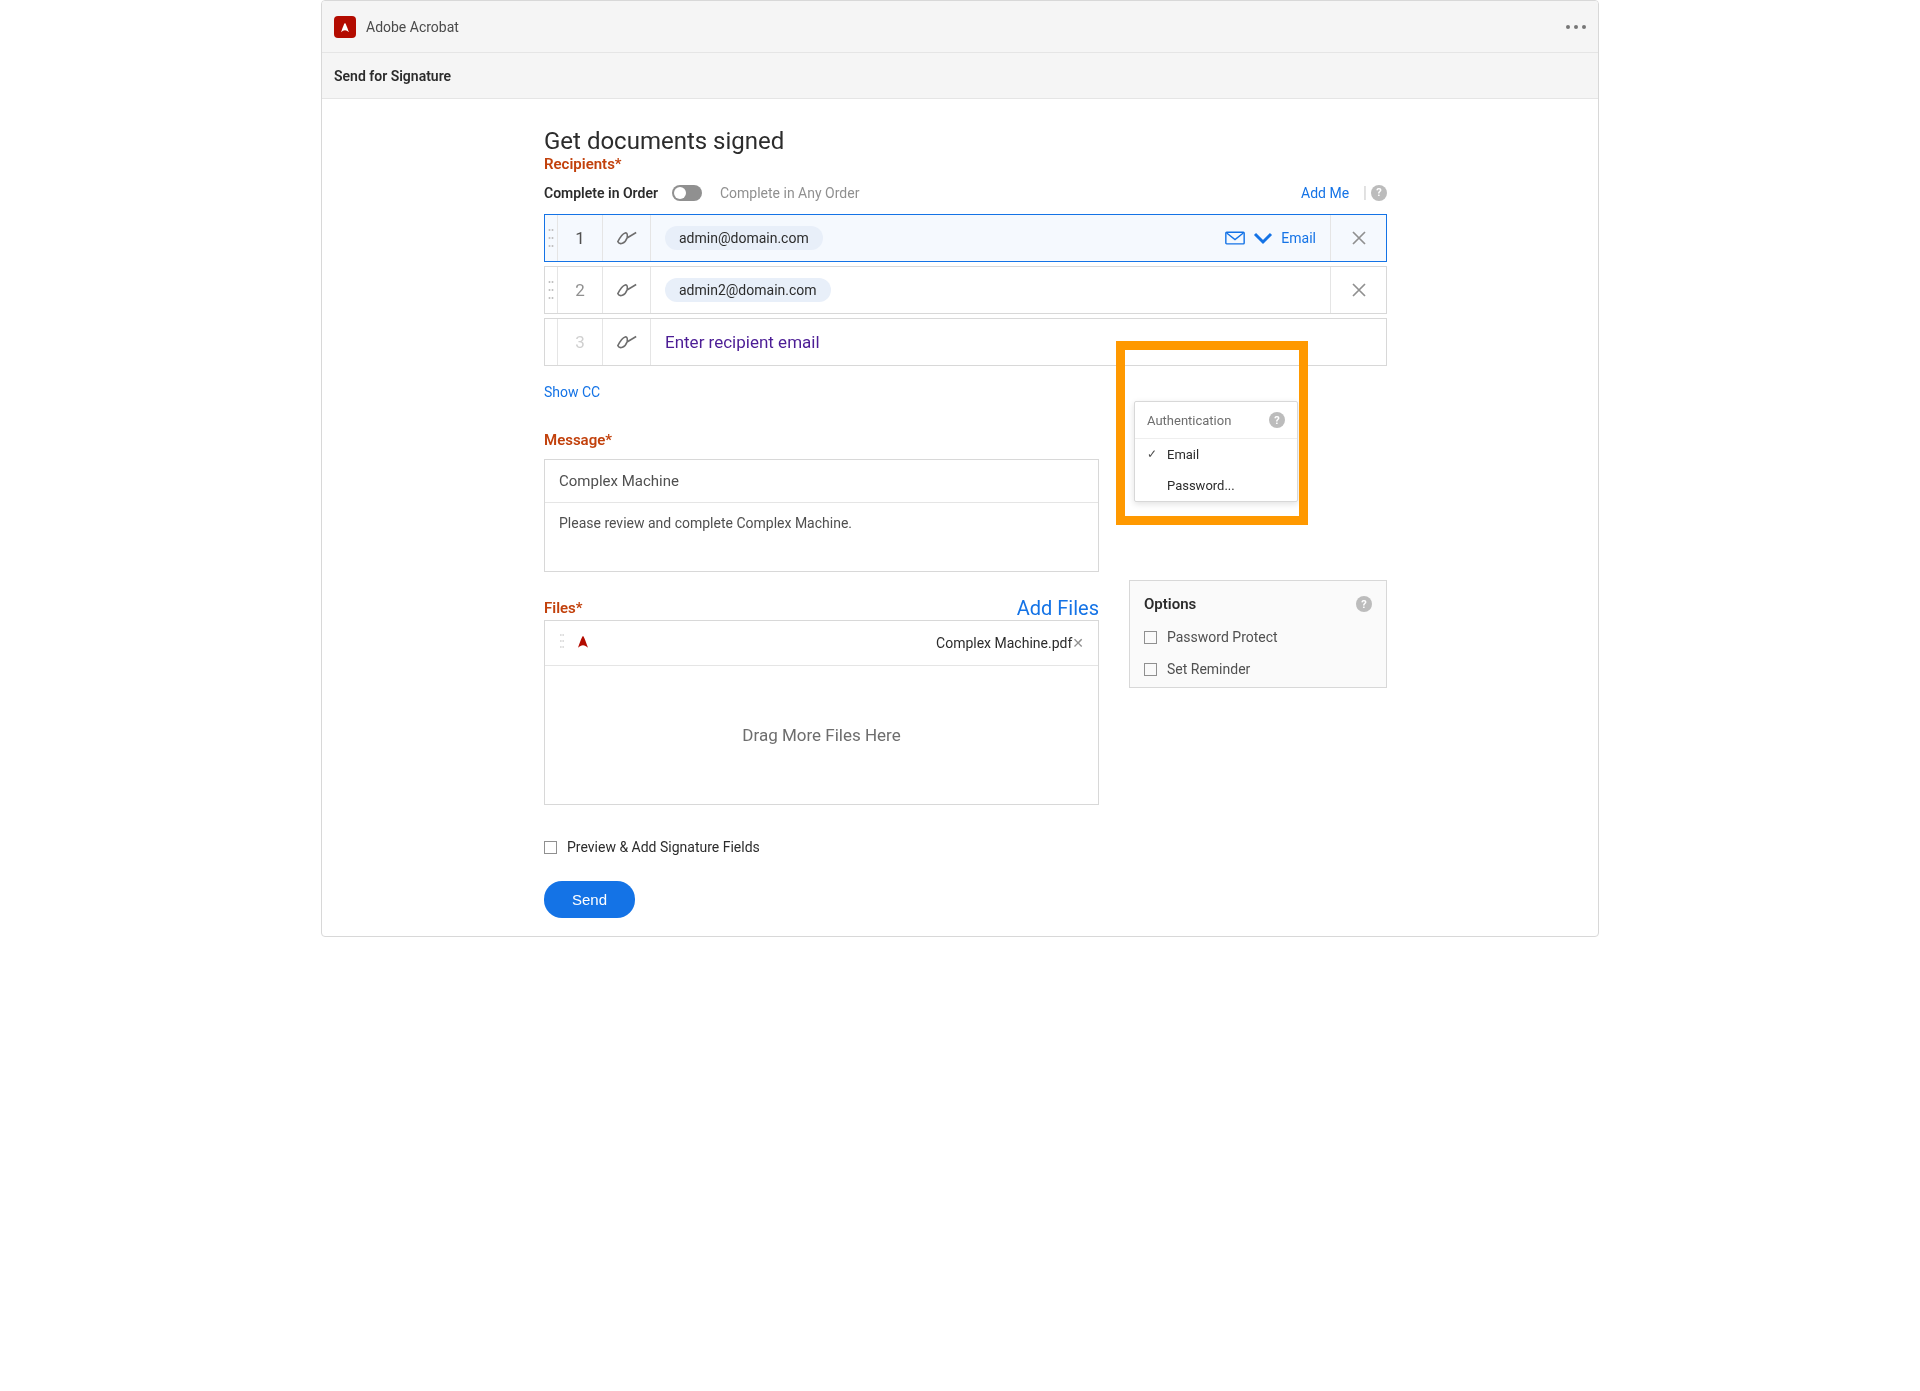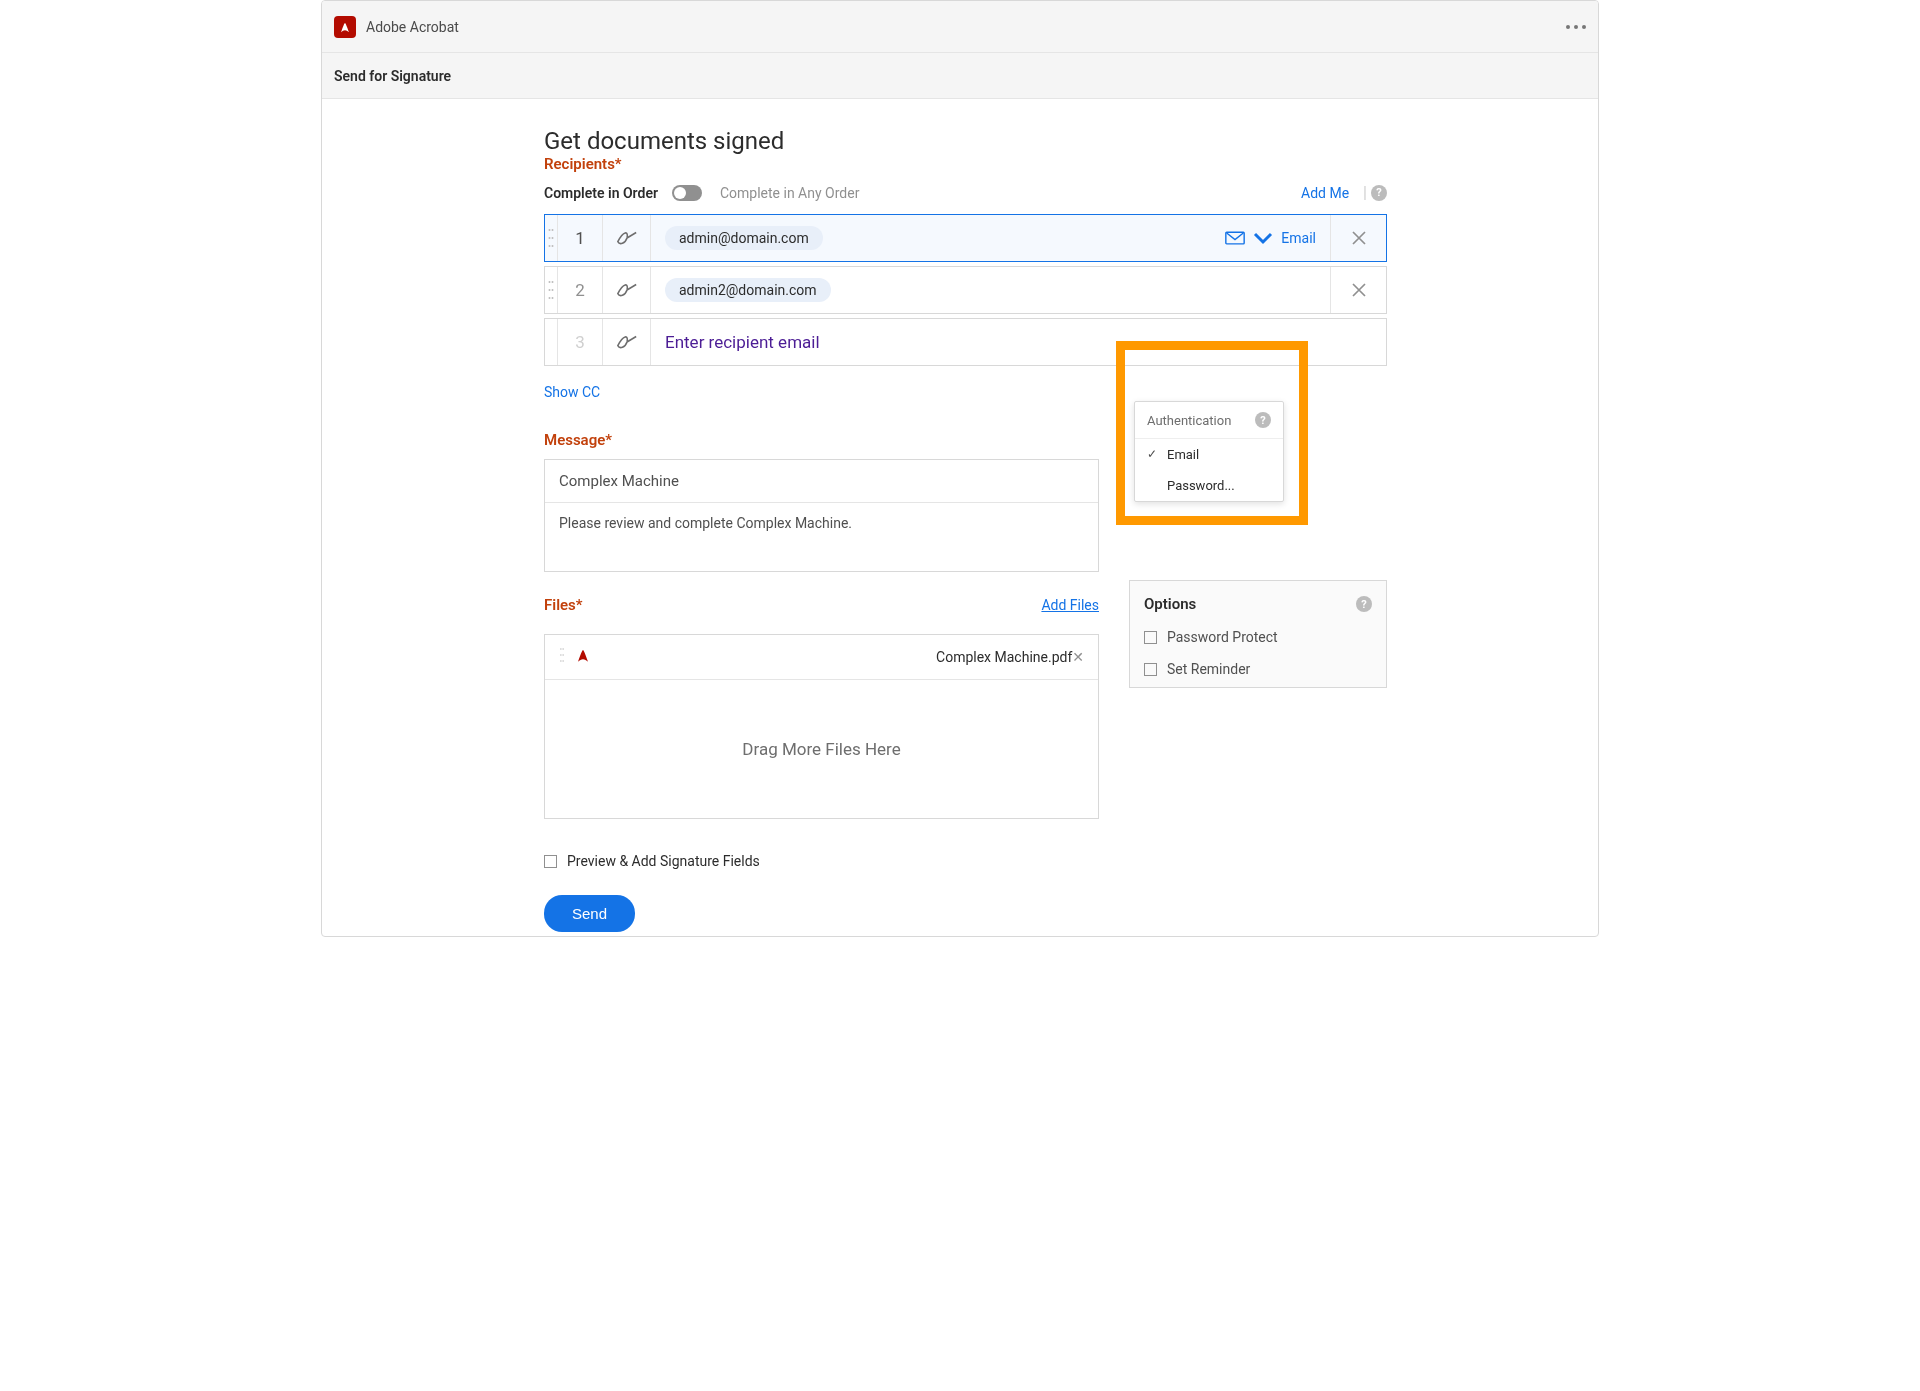--- a/index.html
+++ b/index.html
@@ -142,21 +142,21 @@
       z-index: 20;
     }
     
     
     .auth-dropdown {
       position: absolute;
       background: #fff;
       border: 1px solid #d8d8d8;
       border-radius: 2px;
       box-shadow: 0 2px 6px rgba(0,0,0,0.12);
-      width: 150px;
+      width: 164px;
       z-index: 10;
     }
     .auth-dropdown-head {
       display: flex; align-items: center; justify-content: space-between;
       padding: 10px 12px; font-size: 13px; color: #6e6e6e;
       border-bottom: 1px solid #eee;
     }
     .auth-opt {
       padding: 8px 12px 8px 32px; font-size: 13px; color: #2c2c2c;
       cursor: pointer; position: relative;
@@ -191,22 +191,22 @@
     .opt-row {
       display: flex; align-items: center; gap: 10px;
       padding: 6px 14px 10px; font-size: 14px; color: #505050; cursor: pointer;
     }
     .checkbox {
       width: 13px; height: 13px; border: 1.5px solid #909090; display: inline-block;
     }
     
     
     .files-section { margin-top: 24px; width: 555px; }
-    .files-head { display: flex; align-items: center; justify-content: space-between; margin-bottom: 20px; }
-    .add-files { font-size: 14px; color: #1473e6; cursor: pointer; text-decoration: underline; }
+    .files-head { display: flex; align-items: center; justify-content: space-between; margin-bottom: 0; }
+    .add-files { font-size: 20px; color: #1473e6; cursor: pointer; }
     .files-box { border: 1px solid #d8d8d8; }
     .file-row {
       display: flex; align-items: center; padding: 10px 14px;
       border-bottom: 1px solid #e5e5e5;
     }
     .file-drag { margin-right: 8px; color: #bcbcbc; }
     .pdf-icon { margin-right: 10px; }
     .pdf-icon svg { width: 20px; height: 20px; }
     .file-name { flex: 1; font-size: 14px; color: #2c2c2c; text-align: right; }
     .file-remove { cursor: pointer; color: #909090; font-size: 14px; }

